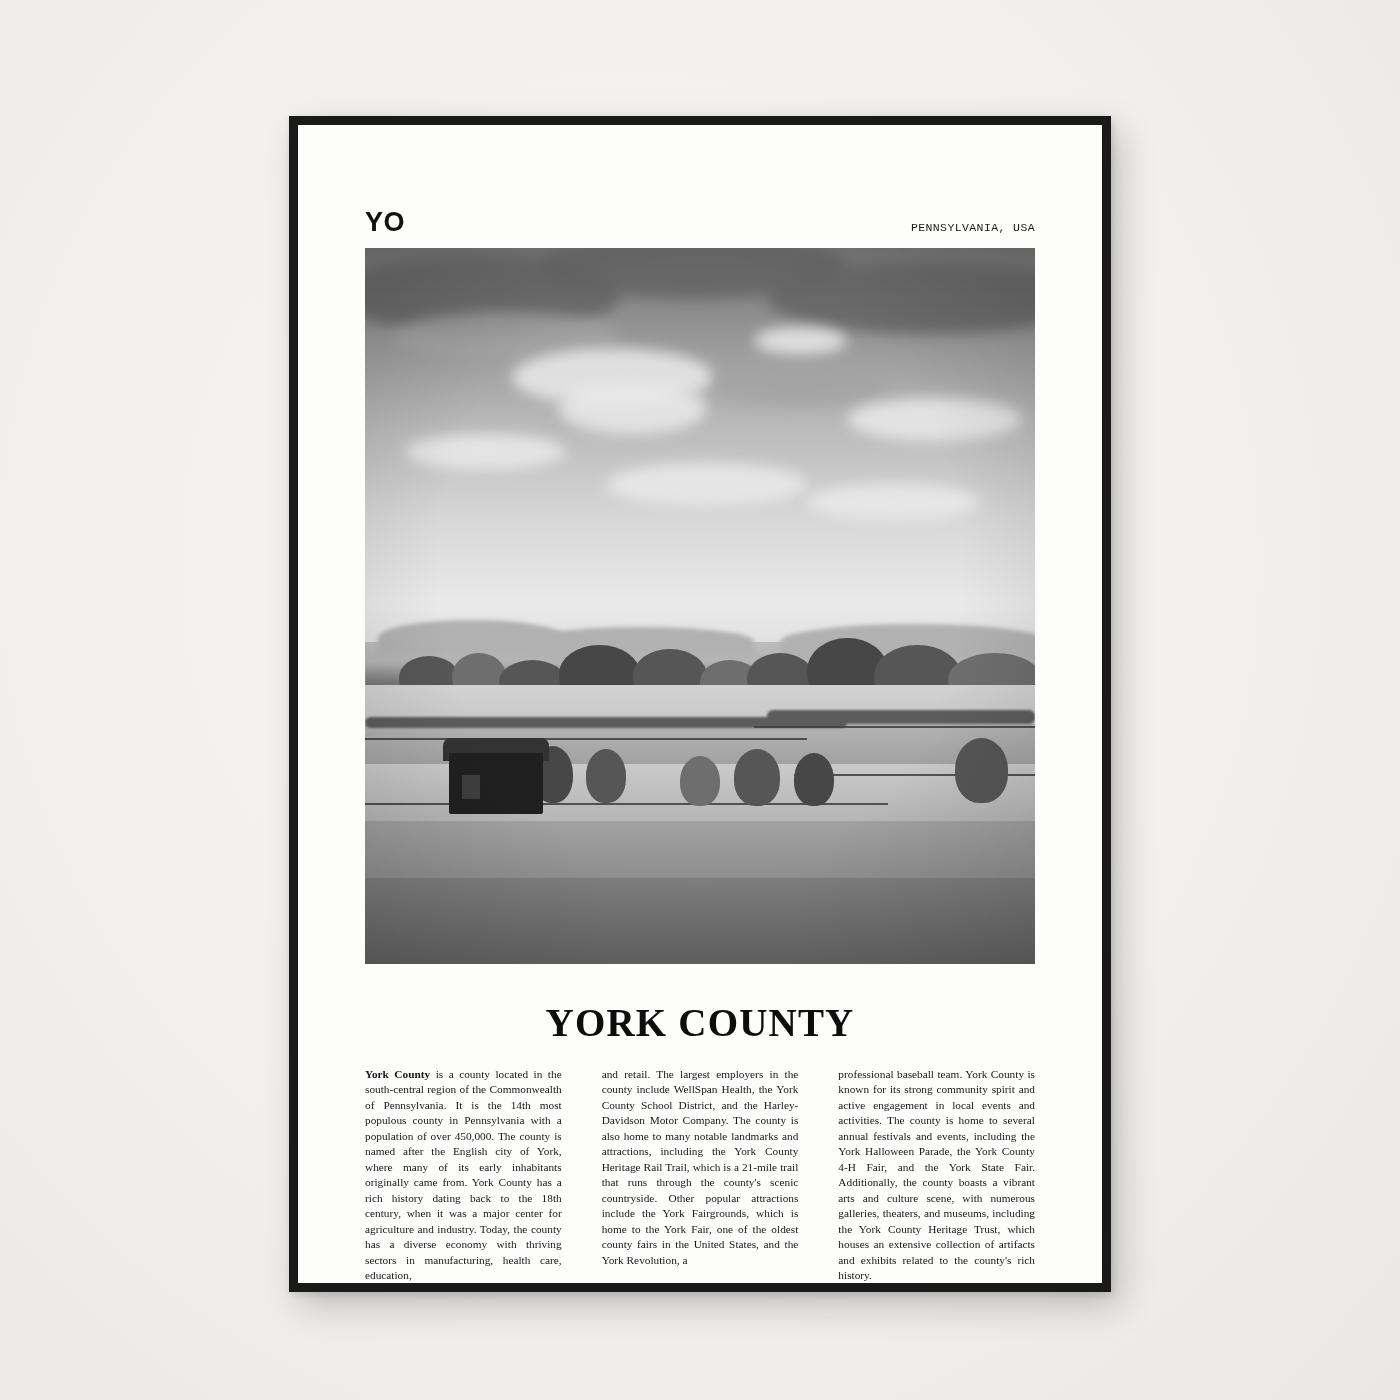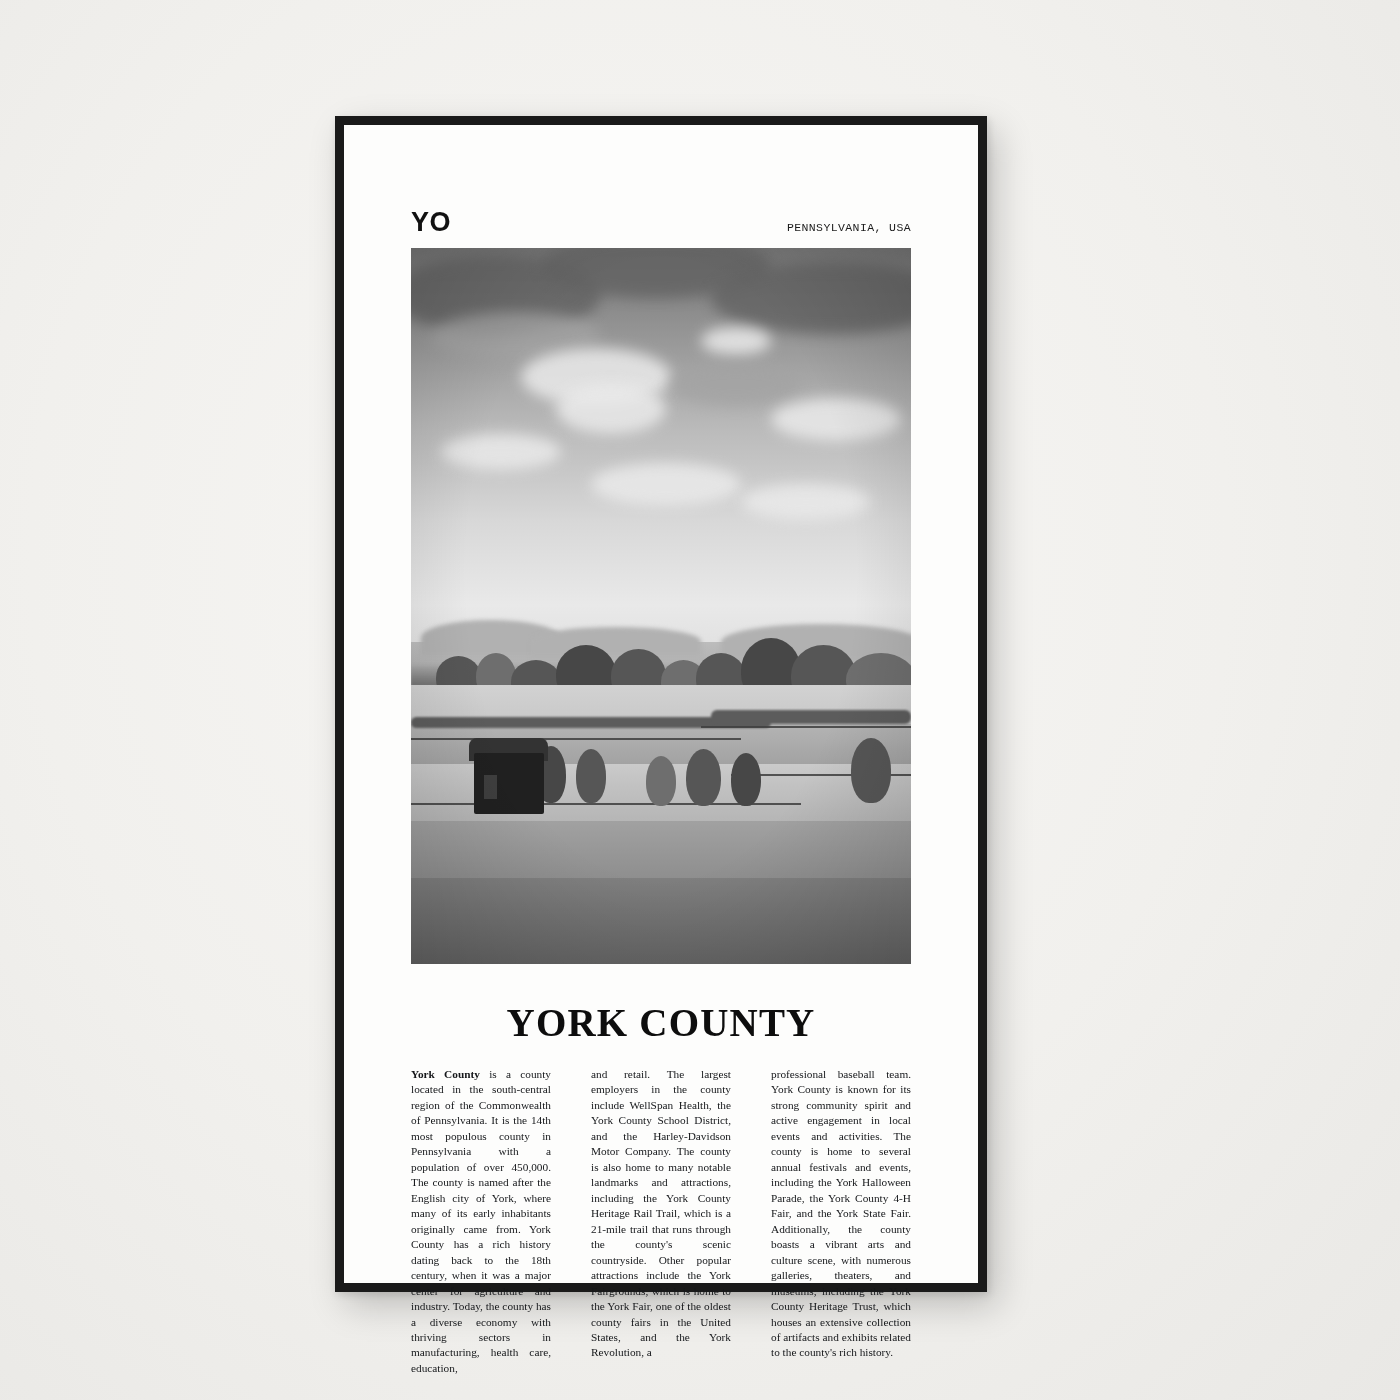--- a/index.html
+++ b/index.html
@@ -20,27 +20,26 @@
     width: 1400px;
     height: 1400px;
     background: radial-gradient(ellipse at 45% 40%, #f7f6f4 0%, #f1f0ed 55%, #e9e8e5 100%);
   }
 
   
   .frame {
     position: absolute;
     left: 289px;
     top: 116px;
-    width: 652px;
+    width: 822px;
     height: 1176px;
     background: #1a1a1a;
     box-shadow: 10px 14px 34px rgba(0,0,0,0.20), 2px 3px 8px rgba(0,0,0,0.12);
     padding: 9px;
     box-sizing: border-box;
-    margin-left: 46px;
   }
   .frame-inner {
     position: relative;
     width: 100%;
     height: 100%;
     background: #ffffff;
     box-sizing: border-box;
     box-shadow: inset 0 0 9px rgba(0,0,0,0.10);
   }
 

